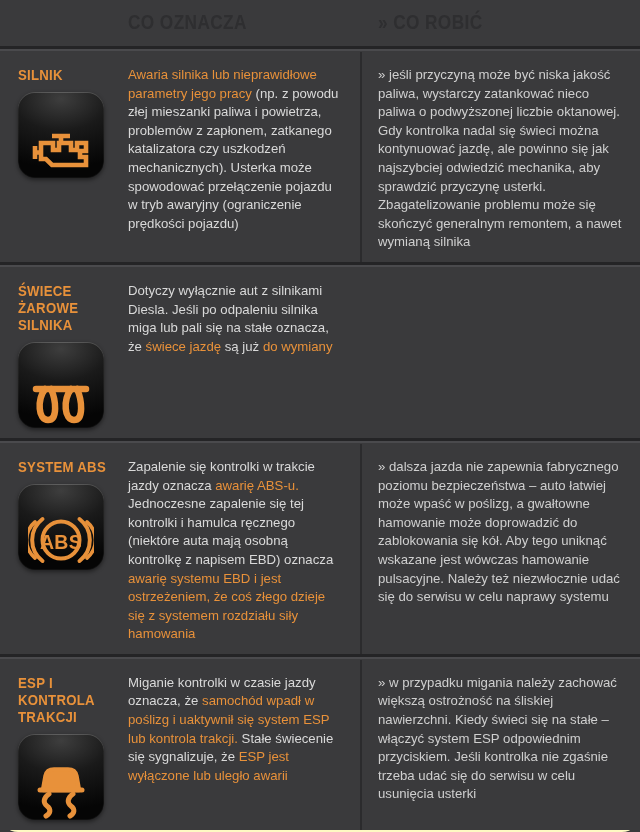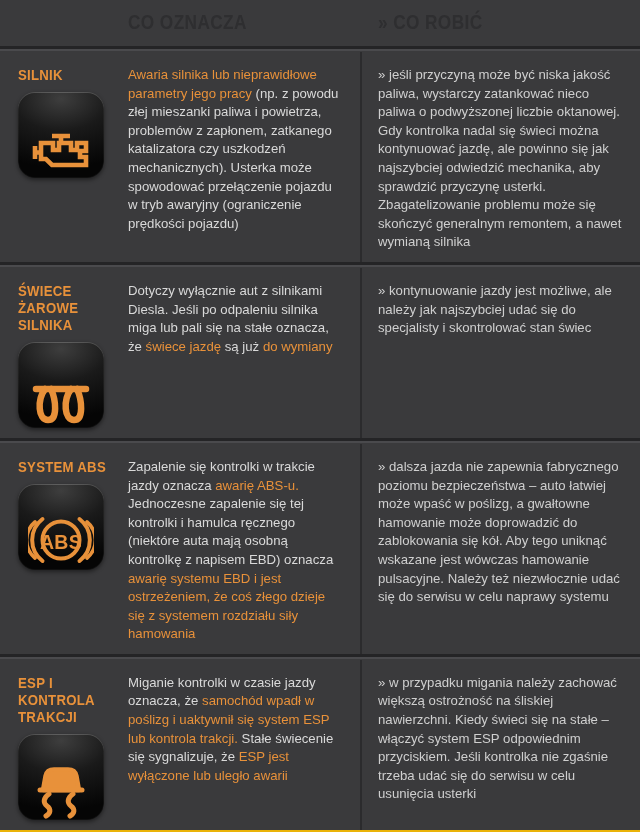--- a/index.html
+++ b/index.html
@@ -11,23 +11,24 @@
     width: 640px;
     height: 832px;
     overflow: hidden;
     font-family: "Liberation Sans", sans-serif;
     color: #d8d8d8;
     position: relative;
   }
   .page {
     width: 640px;
     height: 832px;
-    background: #eab308;
-    position: relative;
-    box-sizing: border-box;
+    background: #fef9c3;
+    position: relative;
+    box-sizing: border-box;
+    border-radius: 18px;
   }
 
   
   .header {
     height: 46px;
     position: relative;
     display: flex;
     align-items: center;
     background: #3a3a3c;
   }
@@ -200,23 +201,20 @@
         <path d="M5 9 H55"></path>
         <path d="M14 9 C6 20, 7 40, 17 40 C27 40, 25 20, 20 9"></path>
         <path d="M40 9 C32 20, 33 40, 43 40 C53 40, 51 20, 46 9"></path>
       </g>
     </svg>
           </div>
     </div>
     <div class="col-mean">
       <p class="body-text"><span>Dotyczy wyłącznie aut z silnikami Diesla. Jeśli po odpaleniu silnika miga lub pali się na stałe oznacza, że </span><span class="hl">świece jazdę</span><span> są już </span><span class="hl">do wymiany</span></p>
     </div>
-    <div class="col-do">
-      <p class="body-text lead">» kontynuowanie jazdy jest możliwe, ale należy jak najszybciej udać się do specjalisty i skontrolować stan świec</p>
-    </div>
       </div>
       <div class="divider"></div>
       <div class="row">
     <div class="col-icon">
       <div class="sect-title">SYSTEM ABS</div>
       <div class="icon-tile">
             <svg width="66" height="60" viewBox="0 0 66 60">
       <g fill="none" stroke="#e8913a" stroke-width="4" stroke-linecap="round">
         <circle cx="33" cy="30" r="18.5"></circle>
         <path d="M14.5 9 A26.5 26.5 0 0 0 14.5 51"></path>

